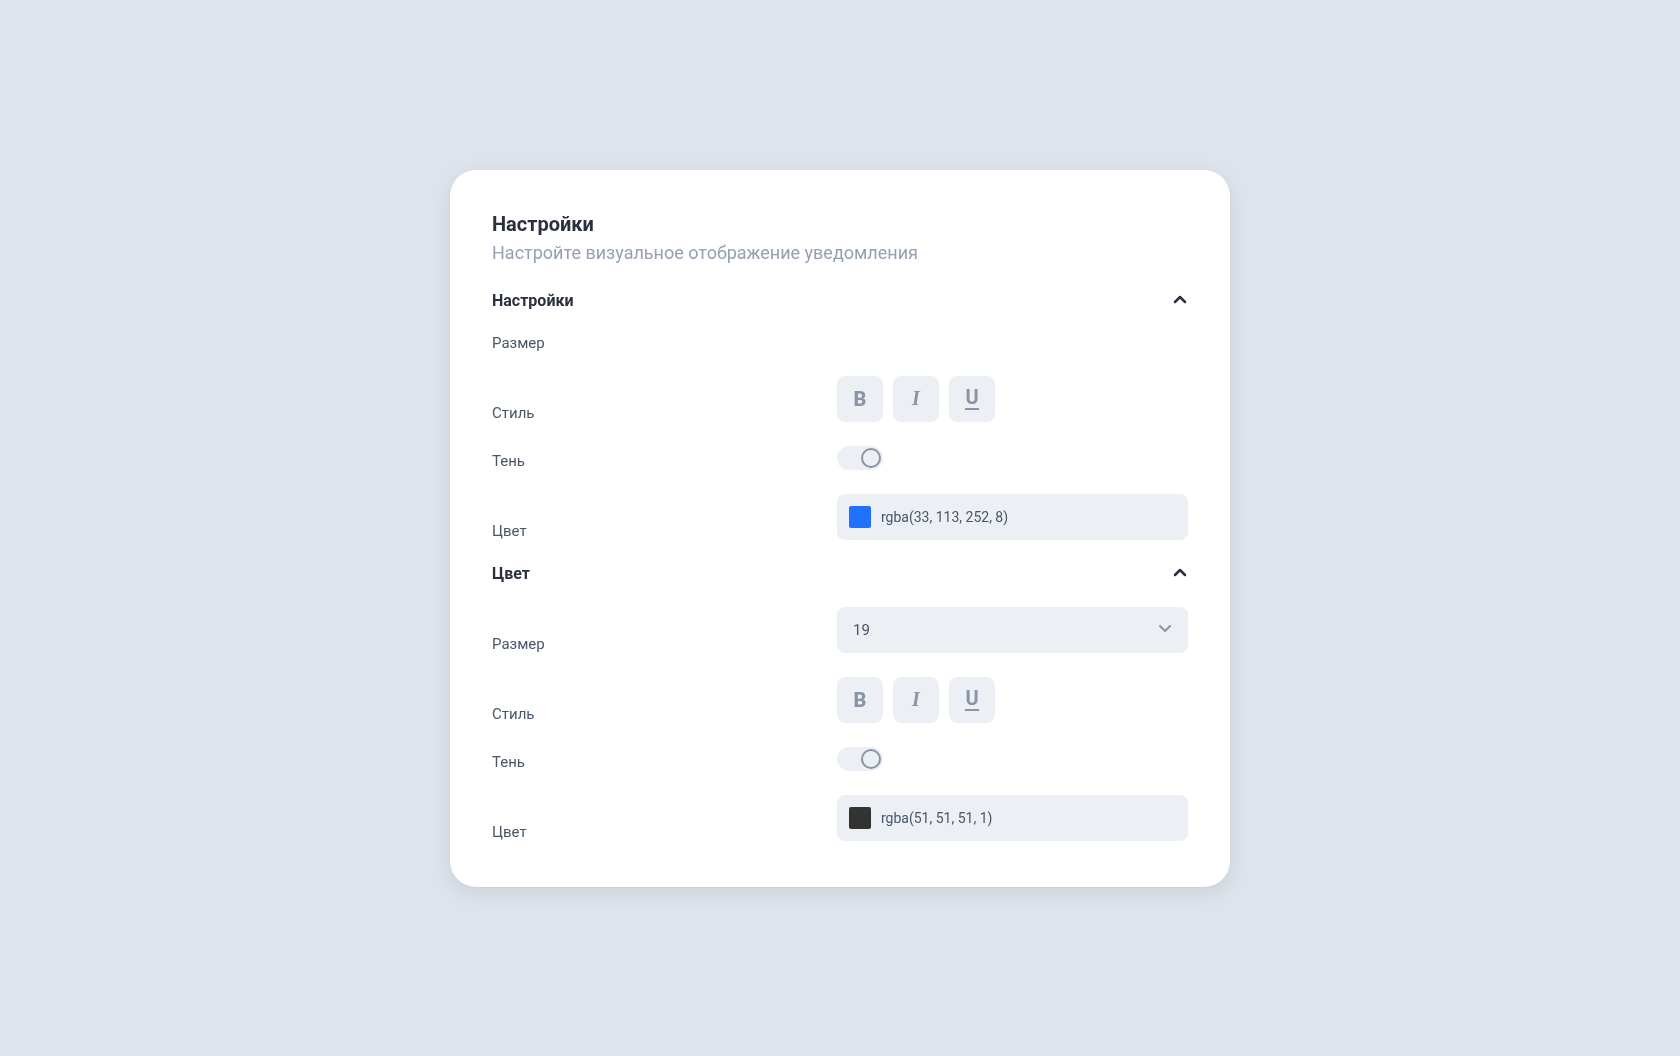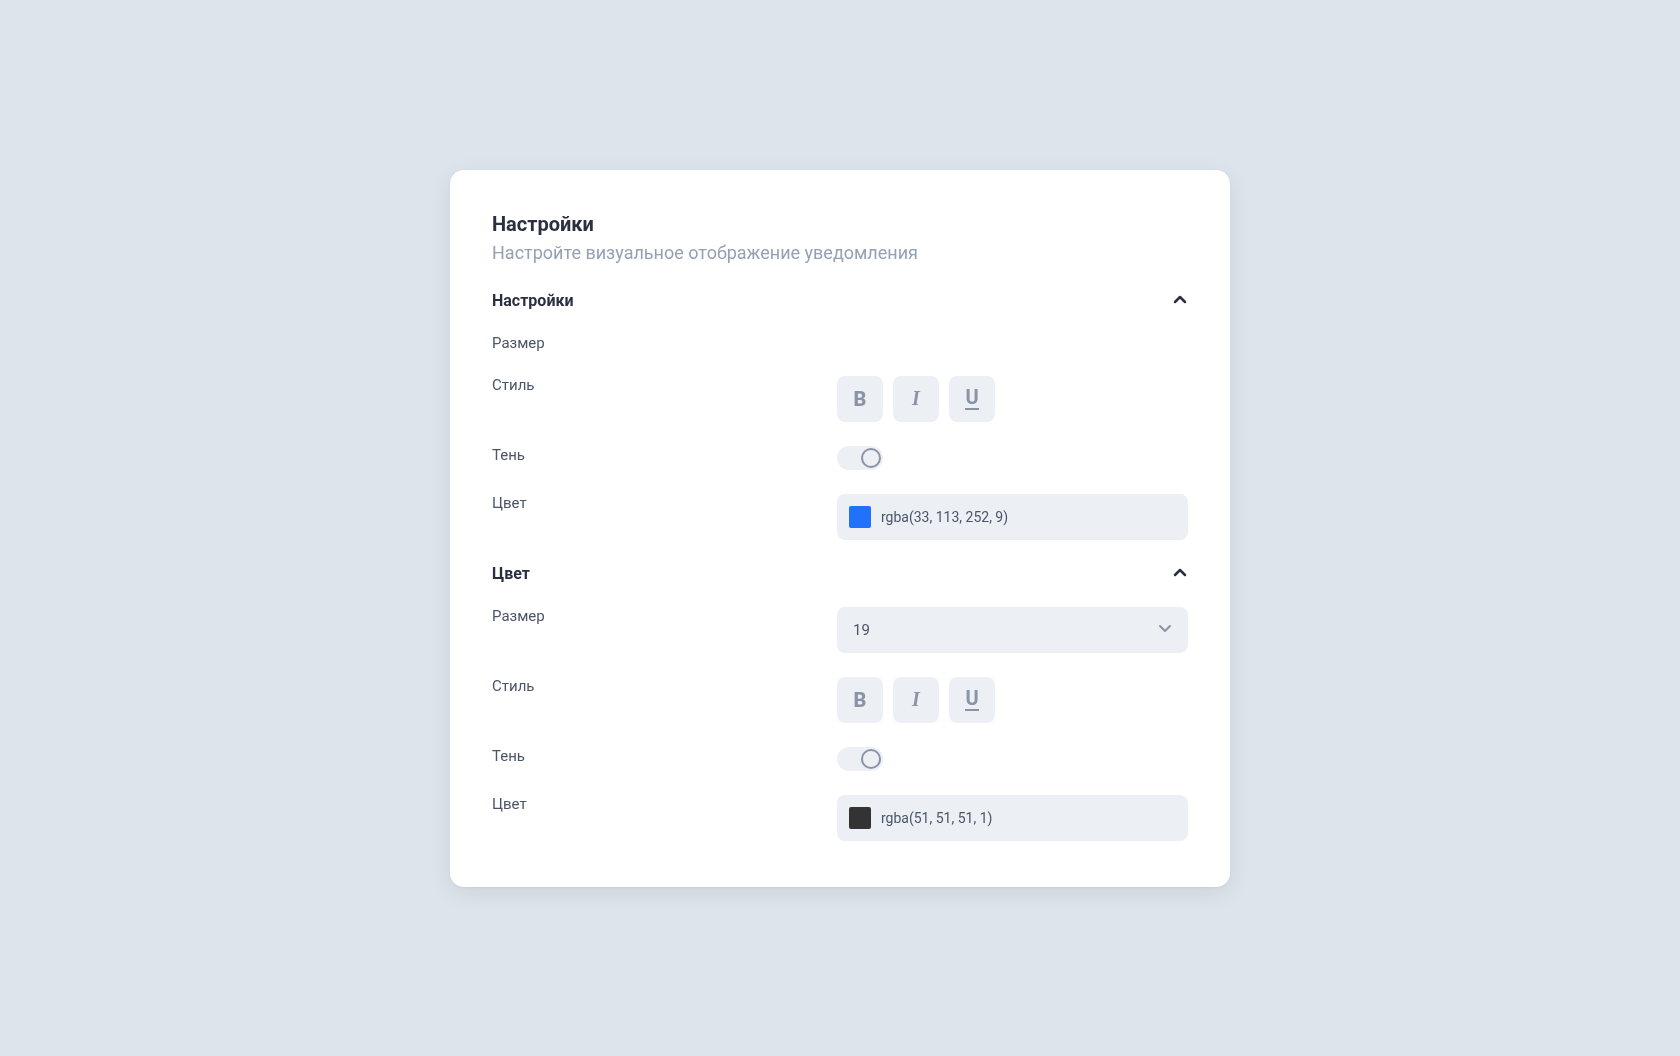--- a/index.html
+++ b/index.html
@@ -12,21 +12,21 @@
       background: #DEE4EC;
       width: 1680px;
       height: 1056px;
       display: flex;
       align-items: center;
       justify-content: center;
     }
     .panel {
       width: 780px;
       background: #ffffff;
-      border-radius: 14px;
+      border-radius: 26px;
       box-shadow: 0 6px 24px rgba(0,0,0,0.08), 0 1px 3px rgba(0,0,0,0.04);
       padding: 42px 42px 38px 42px;
     }
     .panel-header {
       margin-bottom: 28px;
     }
     .panel-title {
       font-size: 20px;
       font-weight: 700;
       color: #2B3040;
@@ -58,21 +58,21 @@
     }
     .chevron svg {
       stroke: #2B3040;
       stroke-width: 2.5;
       fill: none;
       stroke-linecap: round;
       stroke-linejoin: round;
     }
     .row {
       display: flex;
-      align-items: flex-start;
+      align-items: flex-end;
       margin-bottom: 24px;
     }
     .row-label {
       width: 345px;
       font-size: 15px;
       color: #4A5568;
     }
     .row-control {
       flex: 1;
       display: flex;
@@ -212,21 +212,21 @@
           <div class="toggle-knob"></div>
         </div>
       </div>
     </div>
 
     <div class="row">
       <div class="row-label">Цвет</div>
       <div class="row-control">
         <div class="color-field">
           <div class="color-swatch" style="background:#2171FC"></div>
-          <div class="color-value">rgba(33, 113, 252, 9)</div>
+          <div class="color-value">rgba(33, 113, 252, 8)</div>
         </div>
       </div>
     </div>
   </div>
 
   <div class="section-block">
     <div class="section-header">
       <div class="section-title">Цвет</div>
       <div class="chevron">
         <svg width="14" height="14" viewBox="0 0 14 14">

